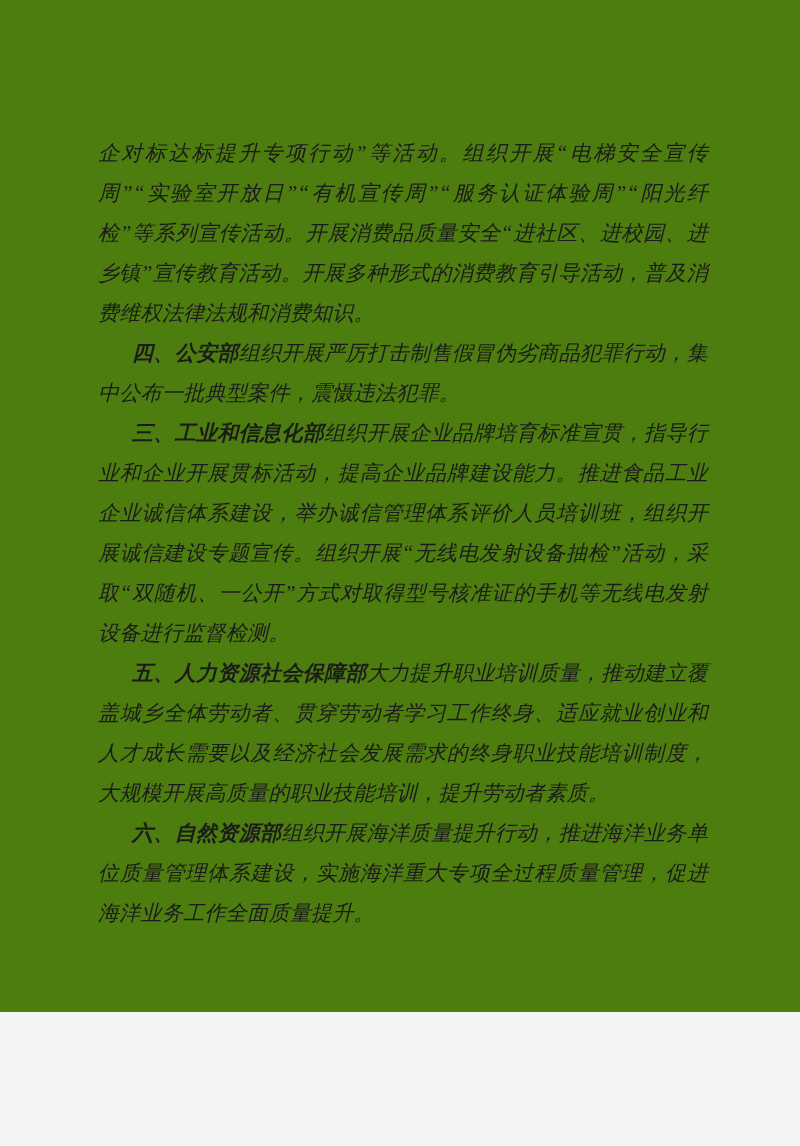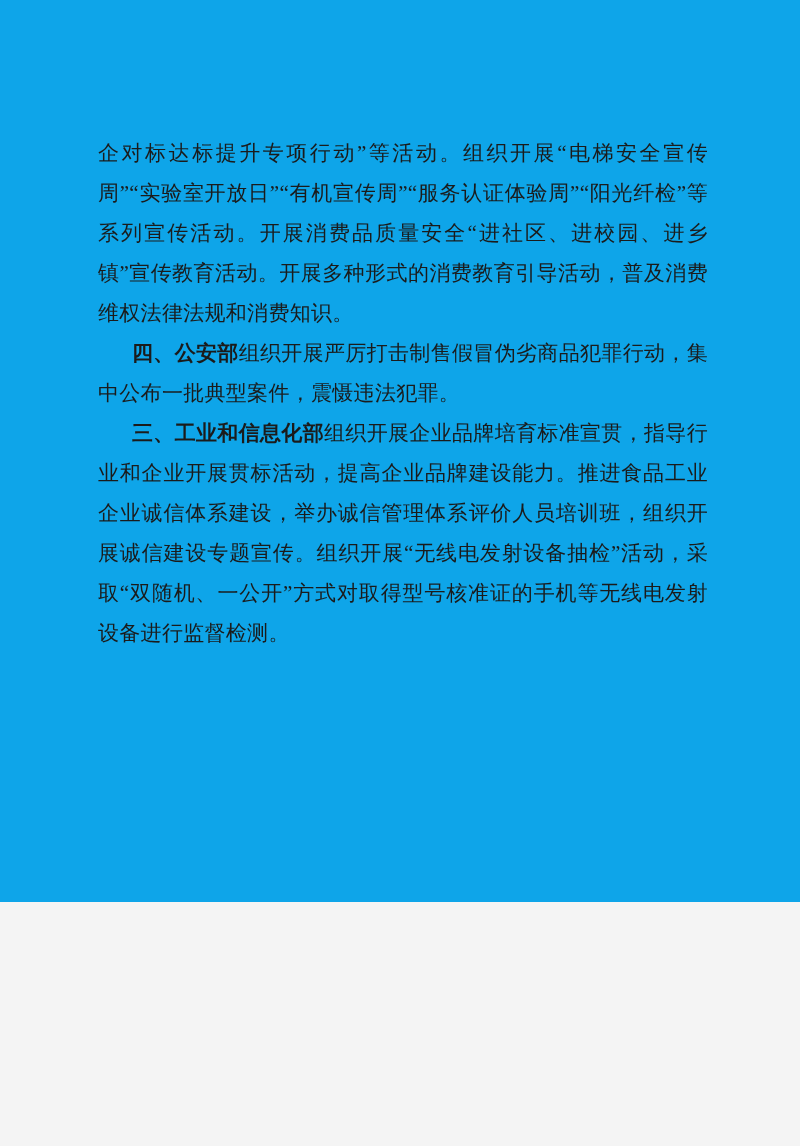--- a/index.html
+++ b/index.html
@@ -8,24 +8,25 @@
   }
   body {
     width: 800px;
     height: 1146px;
     background: #f4f4f4;
     font-family: "Liberation Serif", "DejaVu Serif", serif;
   }
   .sheet {
     position: relative;
     width: 800px;
-    height: 902px;
-    background: #0ea5e9;
+    height: 1012px;
+    background: #4d7c0f;
     overflow: hidden;
     color: #1b1b1b;
+    font-style: italic;
   }
   .doc-body {
     position: absolute;
     left: 98px;
     top: 133px;
     width: 610px;
     font-size: 21px;
     line-height: 40px;
     text-align: justify;
     text-justify: inter-character;
@@ -57,15 +58,17 @@
   }
 </style>
 </head>
 <body>
 
 <div class="sheet">
   <div class="doc-body">
       <p class="continuation"><span>企对标达标提升专项行动”等活动。组织开展“电梯安全宣传周”“实验室开放日”“有机宣传周”“服务认证体验周”“阳光纤检”等系列宣传活动。开展消费品质量安全“进社区、进校园、进乡镇”宣传教育活动。开展多种形式的消费教育引导活动，普及消费维权法律法规和消费知识。</span></p>
       <p><strong>四、公安部</strong><span>组织开展严厉打击制售假冒伪劣商品犯罪行动，集中公布一批典型案件，震慑违法犯罪。</span></p>
       <p><strong>三、工业和信息化部</strong><span>组织开展企业品牌培育标准宣贯，指导行业和企业开展贯标活动，提高企业品牌建设能力。推进食品工业企业诚信体系建设，举办诚信管理体系评价人员培训班，组织开展诚信建设专题宣传。组织开展“无线电发射设备抽检”活动，采取“双随机、一公开”方式对取得型号核准证的手机等无线电发射设备进行监督检测。</span></p>
+      <p><strong>五、人力资源社会保障部</strong><span>大力提升职业培训质量，推动建立覆盖城乡全体劳动者、贯穿劳动者学习工作终身、适应就业创业和人才成长需要以及经济社会发展需求的终身职业技能培训制度，大规模开展高质量的职业技能培训，提升劳动者素质。</span></p>
+      <p><strong>六、自然资源部</strong><span>组织开展海洋质量提升行动，推进海洋业务单位质量管理体系建设，实施海洋重大专项全过程质量管理，促进海洋业务工作全面质量提升。</span></p>
     </div>
   <div class="page-number">— 11 —</div>
 </div>
 
 </body></html>

